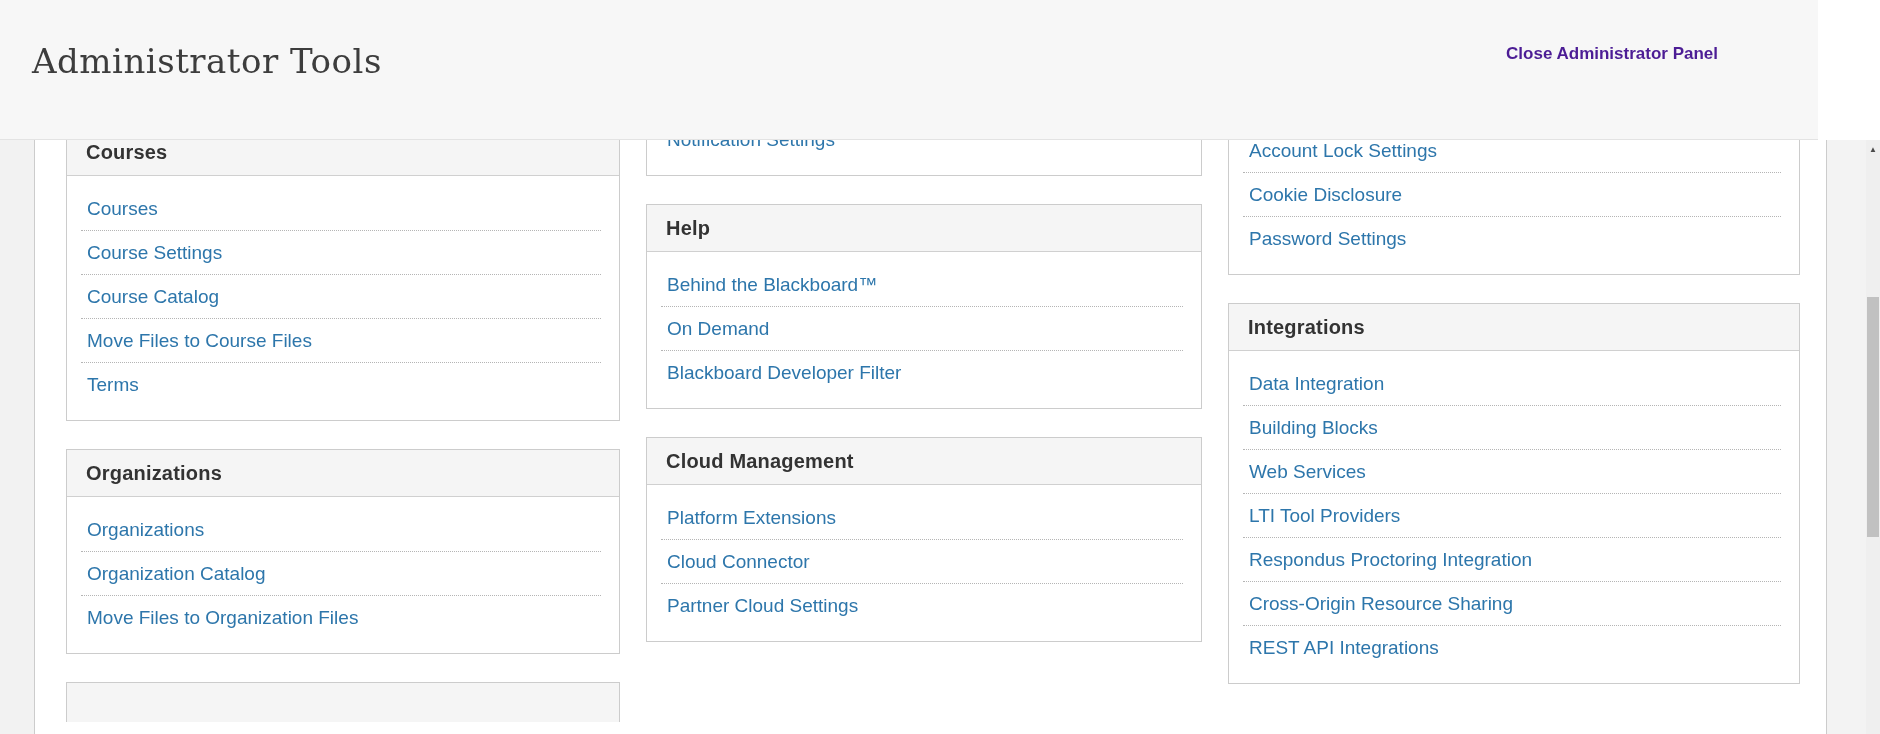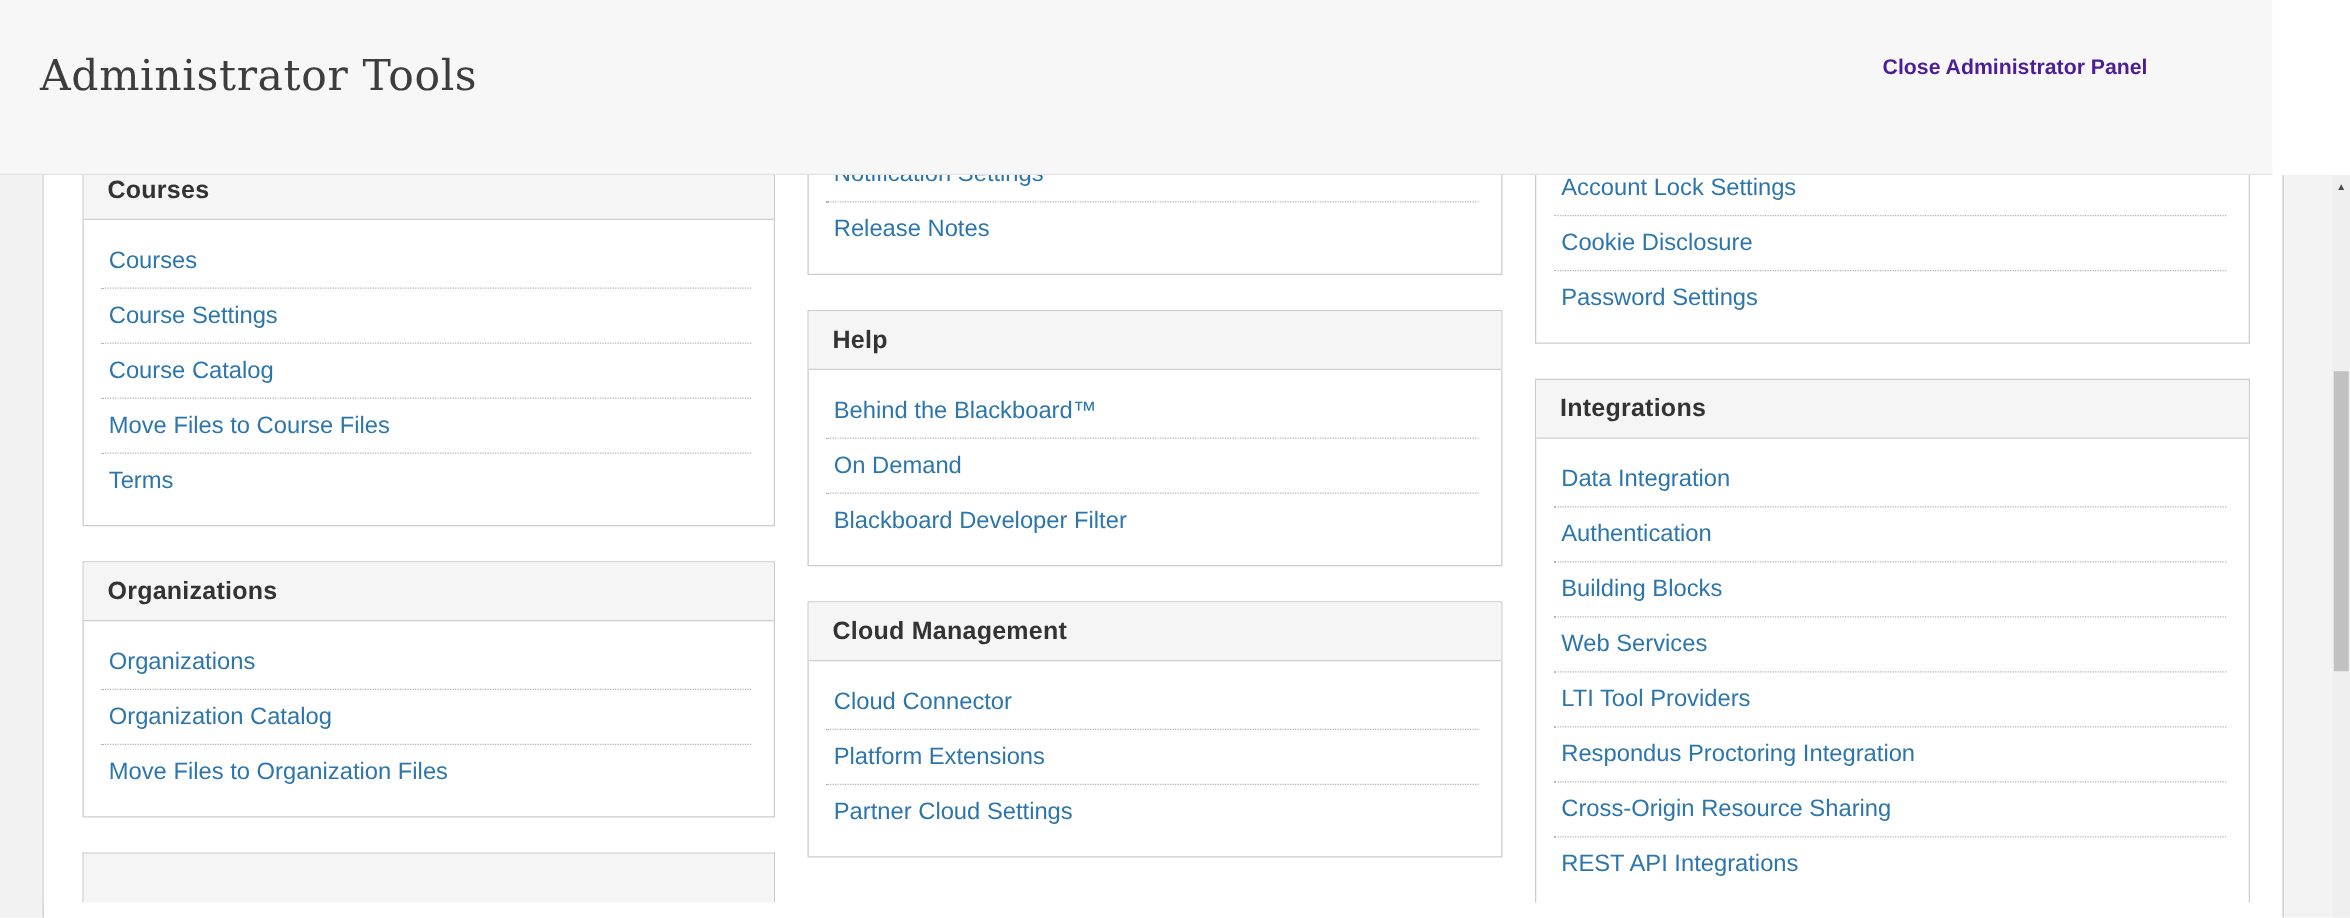--- a/index.html
+++ b/index.html
@@ -138,23 +138,20 @@
               <h2 class="card-title"></h2>
             </header>
           </article>
         </div>
       <div class="col col-1">
           <article class="card no-header">
             <ul class="link-list">
               <li class="link-item">
                 <a class="admin-link" href="#">Notification Settings</a>
               </li>
-              <li class="link-item">
-                <a class="admin-link" href="#">Release Notes</a>
-              </li>
             </ul>
           </article>
           <article class="card">
             <header class="card-header">
               <h2 class="card-title">Help</h2>
             </header>
             <ul class="link-list">
               <li class="link-item">
                 <a class="admin-link" href="#">Behind the Blackboard™</a>
               </li>
@@ -165,24 +162,24 @@
                 <a class="admin-link" href="#">Blackboard Developer Filter</a>
               </li>
             </ul>
           </article>
           <article class="card">
             <header class="card-header">
               <h2 class="card-title">Cloud Management</h2>
             </header>
             <ul class="link-list">
               <li class="link-item">
+                <a class="admin-link" href="#">Platform Extensions</a>
+              </li>
+              <li class="link-item">
                 <a class="admin-link" href="#">Cloud Connector</a>
-              </li>
-              <li class="link-item">
-                <a class="admin-link" href="#">Platform Extensions</a>
               </li>
               <li class="link-item">
                 <a class="admin-link" href="#">Partner Cloud Settings</a>
               </li>
             </ul>
           </article>
         </div>
       <div class="col col-2">
           <article class="card no-header">
             <ul class="link-list">
@@ -197,23 +194,20 @@
               </li>
             </ul>
           </article>
           <article class="card">
             <header class="card-header">
               <h2 class="card-title">Integrations</h2>
             </header>
             <ul class="link-list">
               <li class="link-item">
                 <a class="admin-link" href="#">Data Integration</a>
-              </li>
-              <li class="link-item">
-                <a class="admin-link" href="#">Authentication</a>
               </li>
               <li class="link-item">
                 <a class="admin-link" href="#">Building Blocks</a>
               </li>
               <li class="link-item">
                 <a class="admin-link" href="#">Web Services</a>
               </li>
               <li class="link-item">
                 <a class="admin-link" href="#">LTI Tool Providers</a>
               </li>

